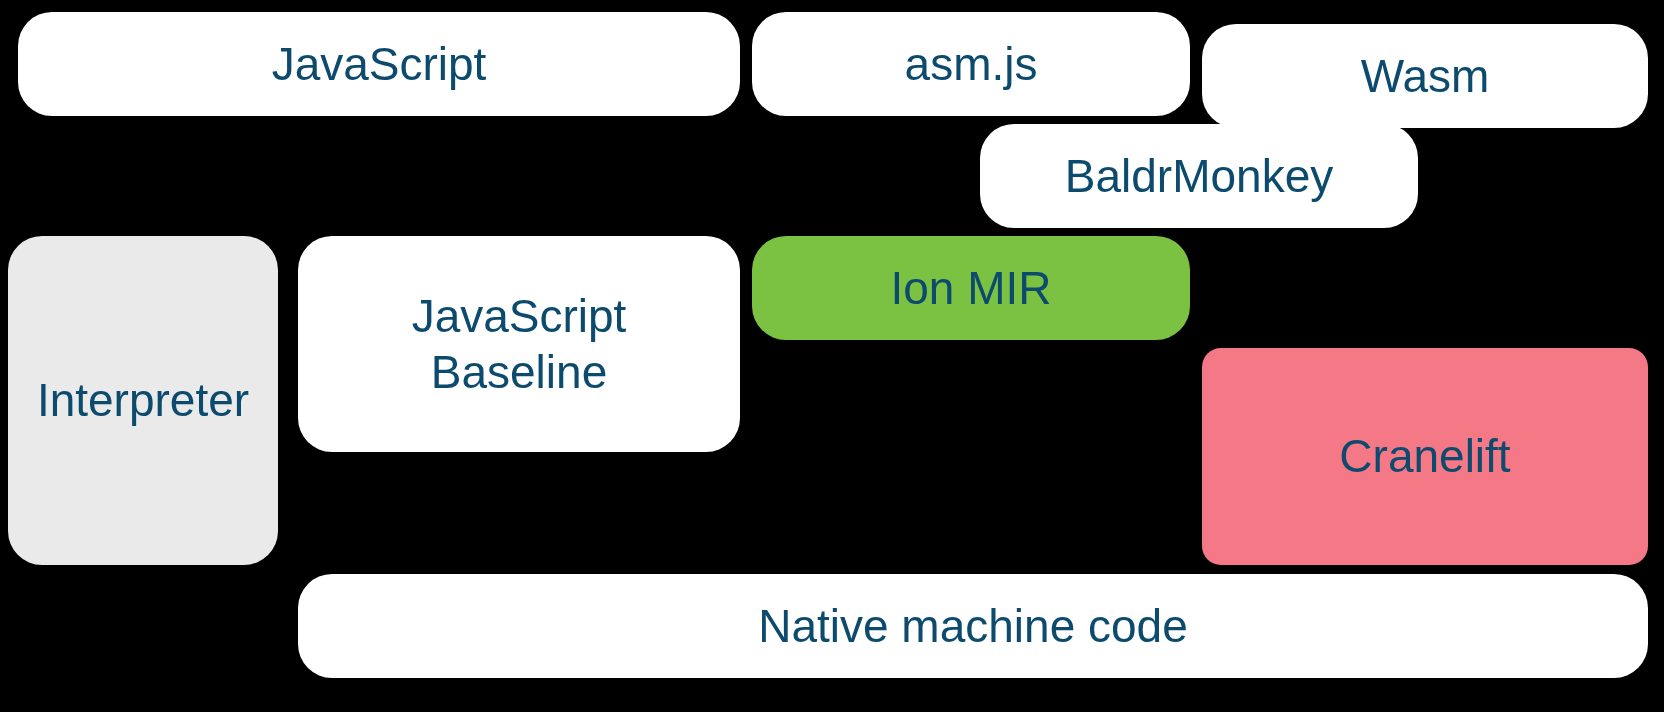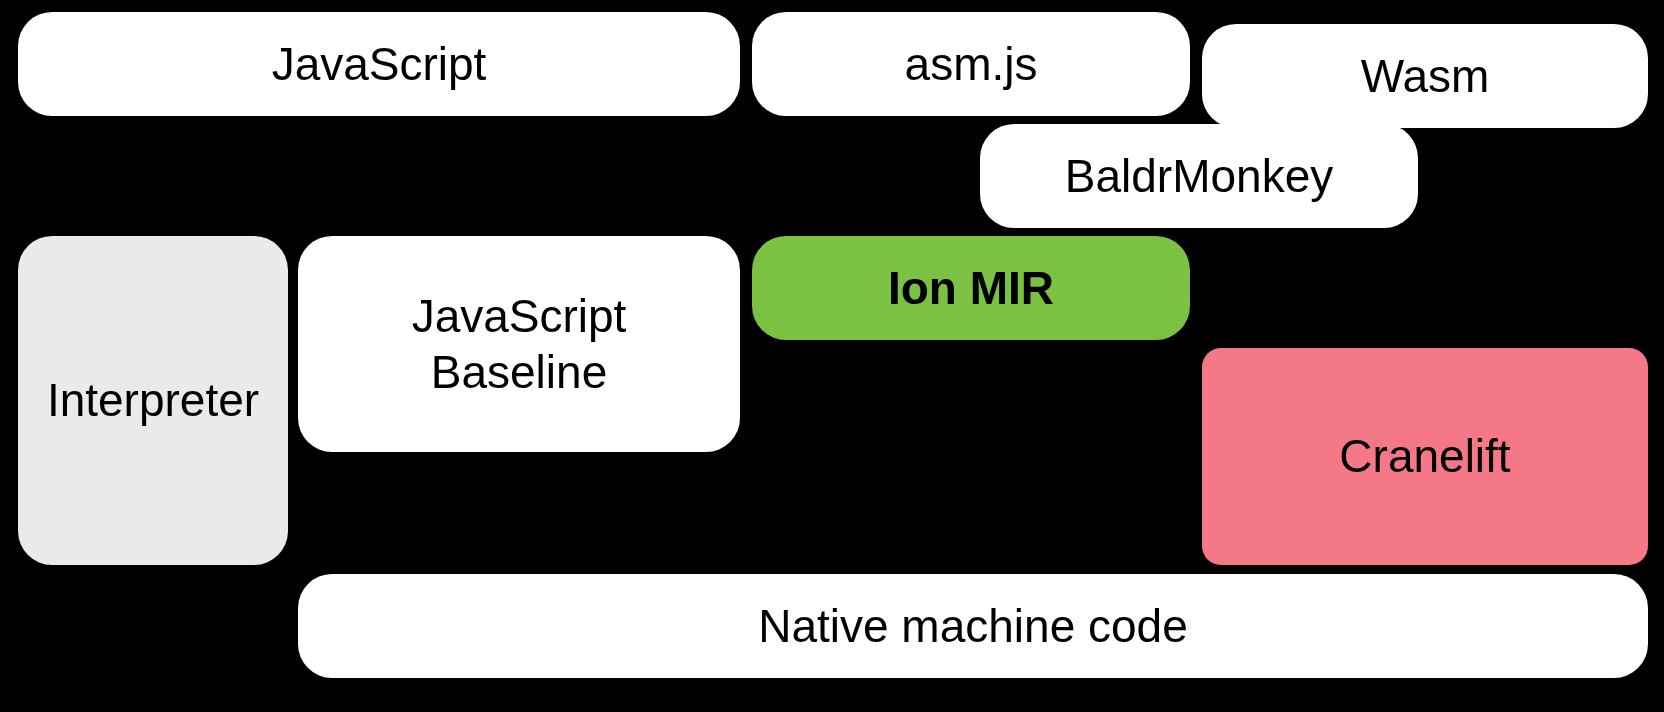--- a/index.html
+++ b/index.html
@@ -13,21 +13,21 @@
     height: 712px;
     background: #000000;
     overflow: hidden;
     font-family: "Liberation Sans", sans-serif;
   }
   .node {
     position: absolute;
     box-sizing: border-box;
     border-radius: 34px;
     background: #ffffff;
-    color: #000000;
+    color: #0c4a6e;
     font-size: 46px;
     line-height: 1.15;
     display: flex;
     align-items: center;
     justify-content: center;
     text-align: center;
     white-space: nowrap;
   }
   .node.multiline {
     flex-direction: column;
@@ -41,28 +41,28 @@
 
   <div class="node" style="left: 18px; top: 12px; width: 722px; height: 104px; background-color: rgb(255, 255, 255);">JavaScript</div>
 
   <div class="node" style="left: 752px; top: 12px; width: 438px; height: 104px; background-color: rgb(255, 255, 255);">asm.js</div>
 
   <div class="node" style="left: 1202px; top: 12px; width: 446px; height: 104px; background-color: rgb(255, 255, 255); margin-top: 12px;">Wasm</div>
 
 
   <div class="node" style="left: 980px; top: 124px; width: 438px; height: 104px; background-color: rgb(255, 255, 255);">BaldrMonkey</div>
 
-  <div class="node" style="left: 18px; top: 236px; width: 270px; height: 329px; background-color: rgb(234, 234, 234);">Interpreter</div>
+  <div class="node" style="left: 8px; top: 236px; width: 270px; height: 329px; background-color: rgb(234, 234, 234);">Interpreter</div>
 
   <div class="node multiline" style="left: 298px; top: 236px; width: 442px; height: 216px; background-color: rgb(255, 255, 255);">
     <span>JavaScript</span>
     <span>Baseline</span>
   </div>
 
-  <div class="node" style="left: 752px; top: 236px; width: 438px; height: 104px; background-color: rgb(124, 194, 66); font-weight: bold;">Ion MIR</div>
+  <div class="node" style="left: 752px; top: 236px; width: 438px; height: 104px; background-color: rgb(124, 194, 66);">Ion MIR</div>
 
 
   <div class="node" style="left: 1202px; top: 348px; width: 446px; height: 217px; background-color: rgb(244, 120, 133); border-radius: 19px;">Cranelift</div>
 
 
   <div class="node" style="left: 298px; top: 574px; width: 1350px; height: 104px; background-color: rgb(255, 255, 255);">Native machine code</div>
 
 </div>
 
 </body></html>

